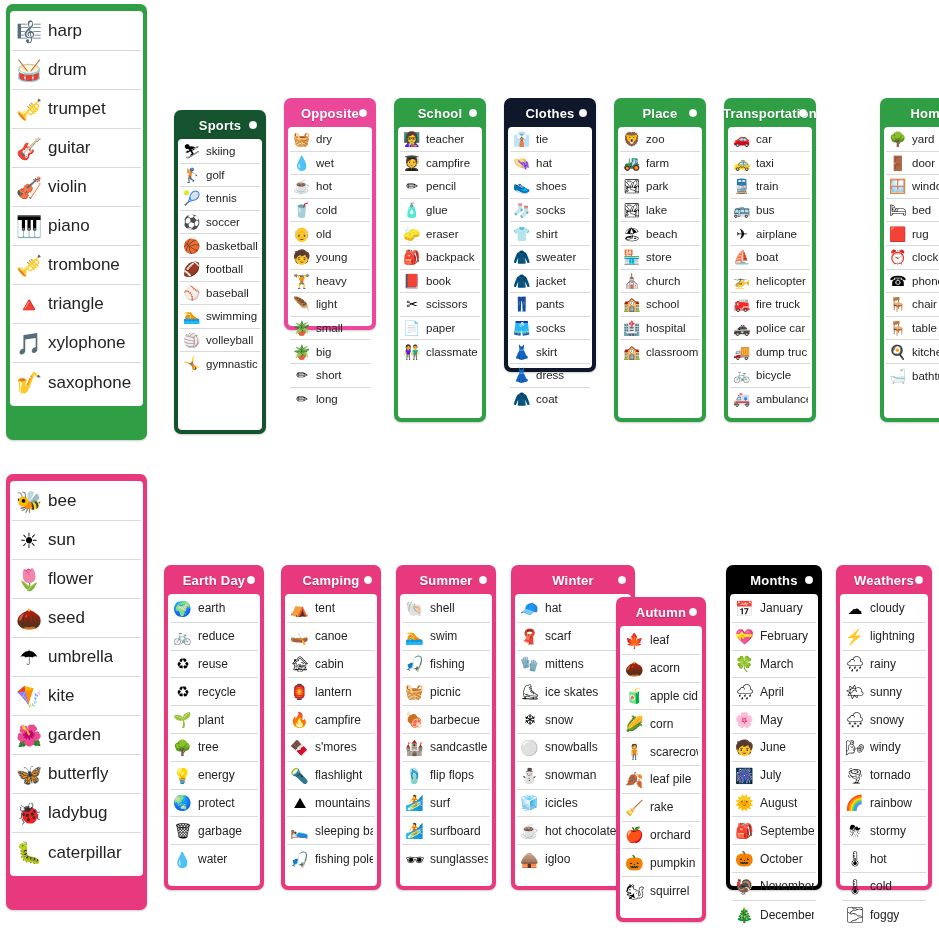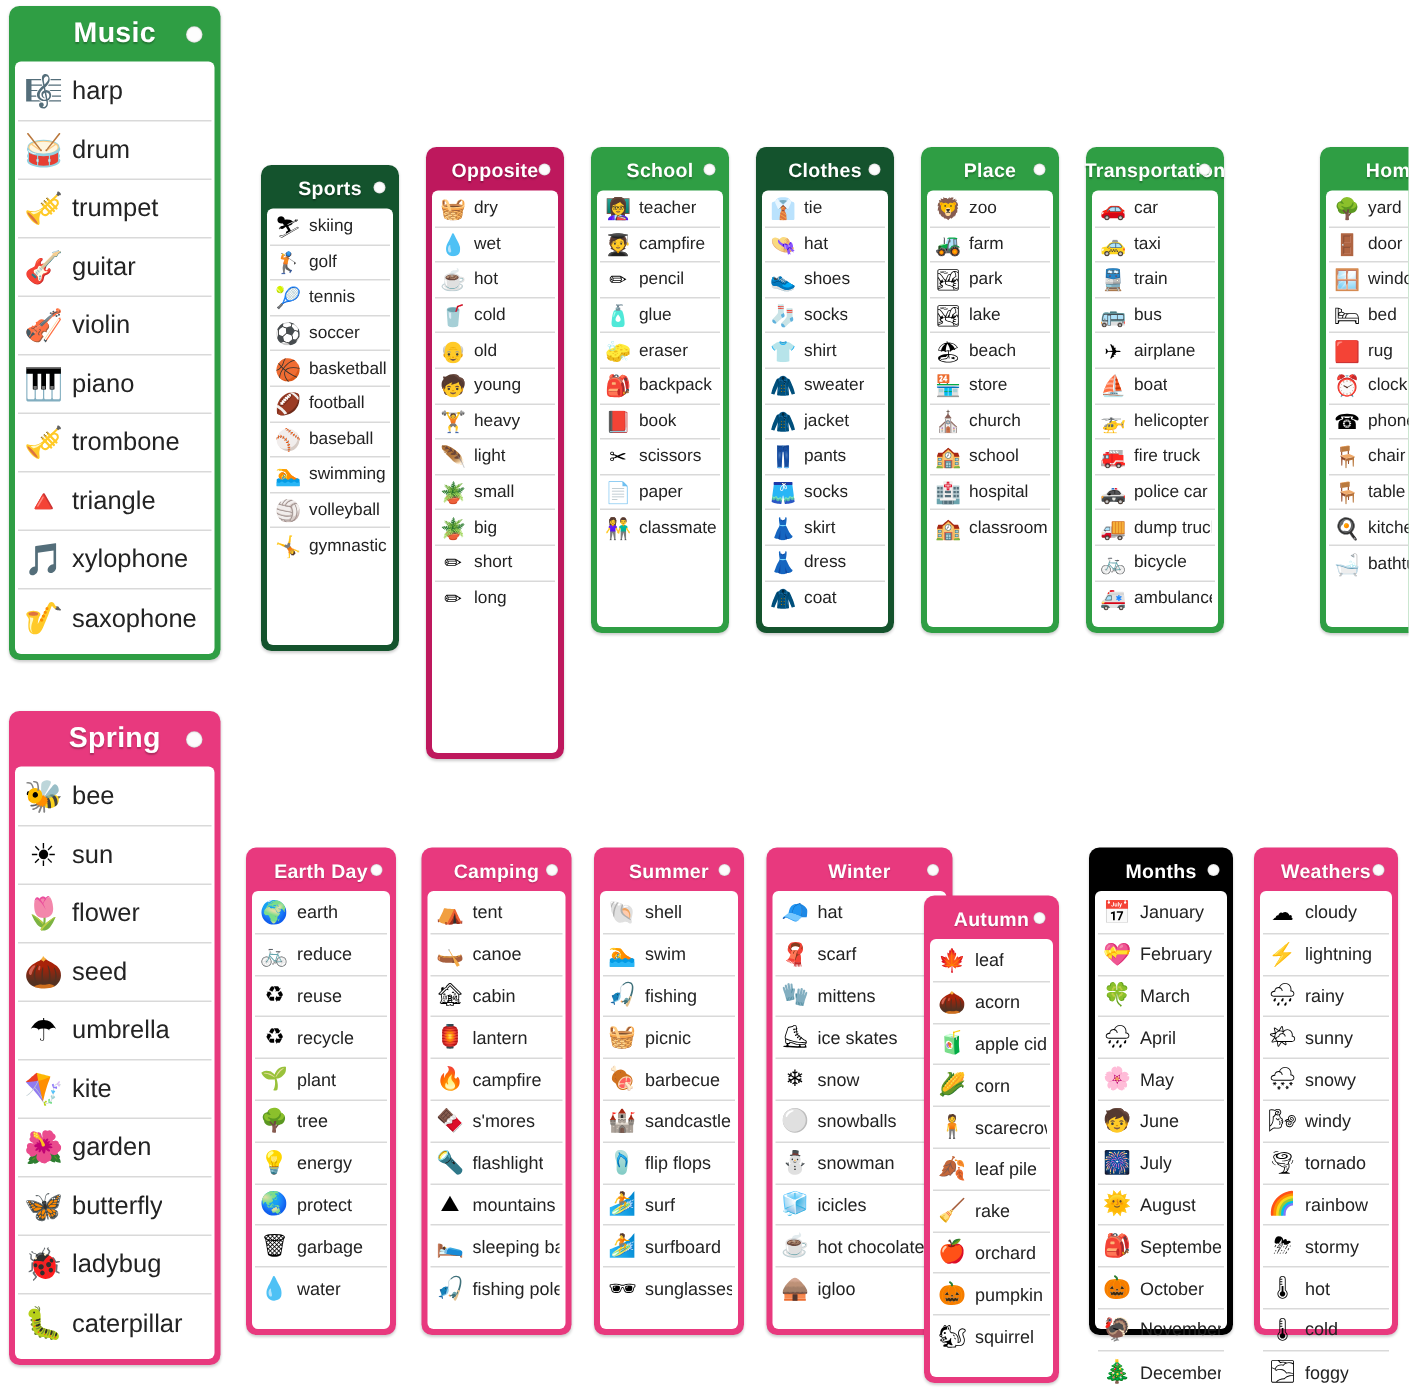--- a/index.html
+++ b/index.html
@@ -89,24 +89,20 @@
 
   .small2 .row { height: 27.8px; }
   .small2 .ico { width: 22px; font-size: 15px; }
   .small2 .lbl { font-size: 12px; }
 </style>
 </head>
 <body>
 
 <div id="board">
     <div class="card big" style="left: 6px; top: 4px; width: 141px; height: 436px; background: rgb(47, 158, 68);">
-      <div class="head">
-        <span>Music</span>
-        <span class="hole"></span>
-      </div>
       <div class="list" style="height: calc(100% - 33px);">
         <div class="row">
           <span class="ico">🎼</span>
           <span class="lbl">harp</span>
         </div>
         <div class="row">
           <span class="ico">🥁</span>
           <span class="lbl">drum</span>
         </div>
         <div class="row">
@@ -137,24 +133,20 @@
           <span class="ico">🎵</span>
           <span class="lbl">xylophone</span>
         </div>
         <div class="row">
           <span class="ico">🎷</span>
           <span class="lbl">saxophone</span>
         </div>
       </div>
     </div>
     <div class="card big" style="left: 6px; top: 474px; width: 141px; height: 436px; background: rgb(232, 57, 126);">
-      <div class="head">
-        <span>Spring</span>
-        <span class="hole"></span>
-      </div>
       <div class="list" style="height: calc(100% - 33px);">
         <div class="row">
           <span class="ico">🐝</span>
           <span class="lbl">bee</span>
         </div>
         <div class="row">
           <span class="ico">☀</span>
           <span class="lbl">sun</span>
         </div>
         <div class="row">
@@ -232,21 +224,21 @@
         <div class="row">
           <span class="ico">🏐</span>
           <span class="lbl">volleyball</span>
         </div>
         <div class="row">
           <span class="ico">🤸</span>
           <span class="lbl">gymnastics</span>
         </div>
       </div>
     </div>
-    <div class="card small" style="left: 284px; top: 98px; width: 92px; height: 408px; background: #be185d;">
+    <div class="card small" style="left: 284px; top: 98px; width: 92px; height: 232px; background: #ec4899;">
       <div class="head">
         <span>Opposite</span>
         <span class="hole"></span>
       </div>
       <div class="list" style="height: calc(100% - 25px);">
         <div class="row">
           <span class="ico">🧺</span>
           <span class="lbl">dry</span>
         </div>
         <div class="row">
@@ -336,21 +328,21 @@
         <div class="row">
           <span class="ico">📄</span>
           <span class="lbl">paper</span>
         </div>
         <div class="row">
           <span class="ico">👫</span>
           <span class="lbl">classmates</span>
         </div>
       </div>
     </div>
-    <div class="card small" style="left: 504px; top: 98px; width: 92px; height: 324px; background: #14532d;">
+    <div class="card small" style="left: 504px; top: 98px; width: 92px; height: 274px; background: #0f172a;">
       <div class="head">
         <span>Clothes</span>
         <span class="hole"></span>
       </div>
       <div class="list" style="height: calc(100% - 25px);">
         <div class="row">
           <span class="ico">👔</span>
           <span class="lbl">tie</span>
         </div>
         <div class="row">

